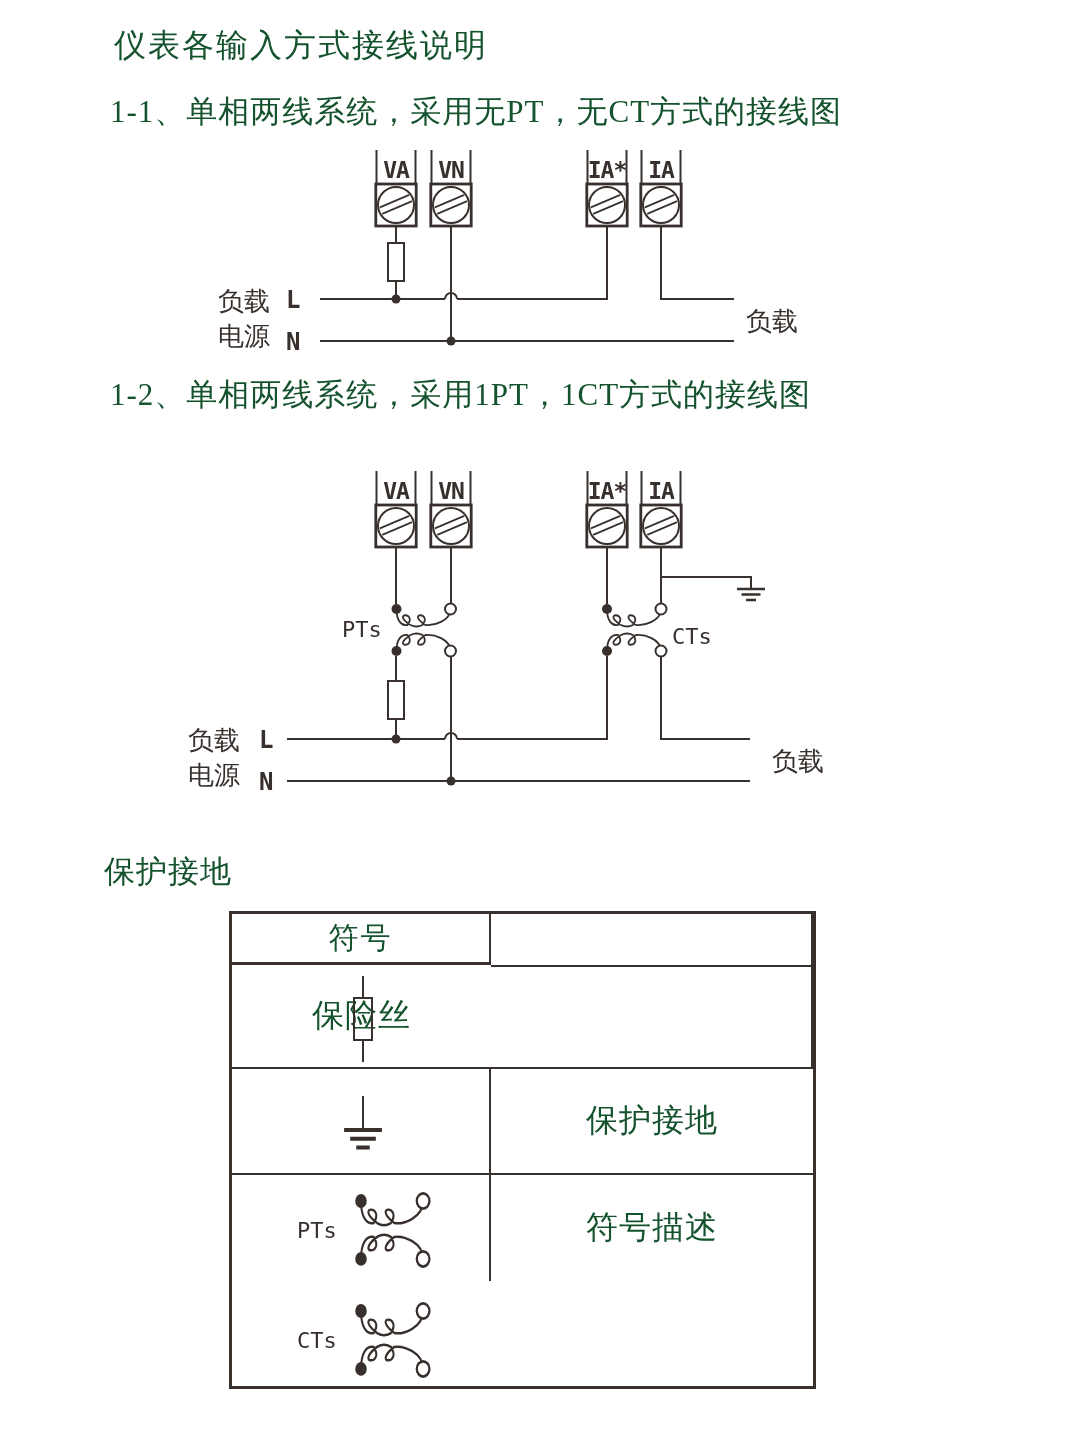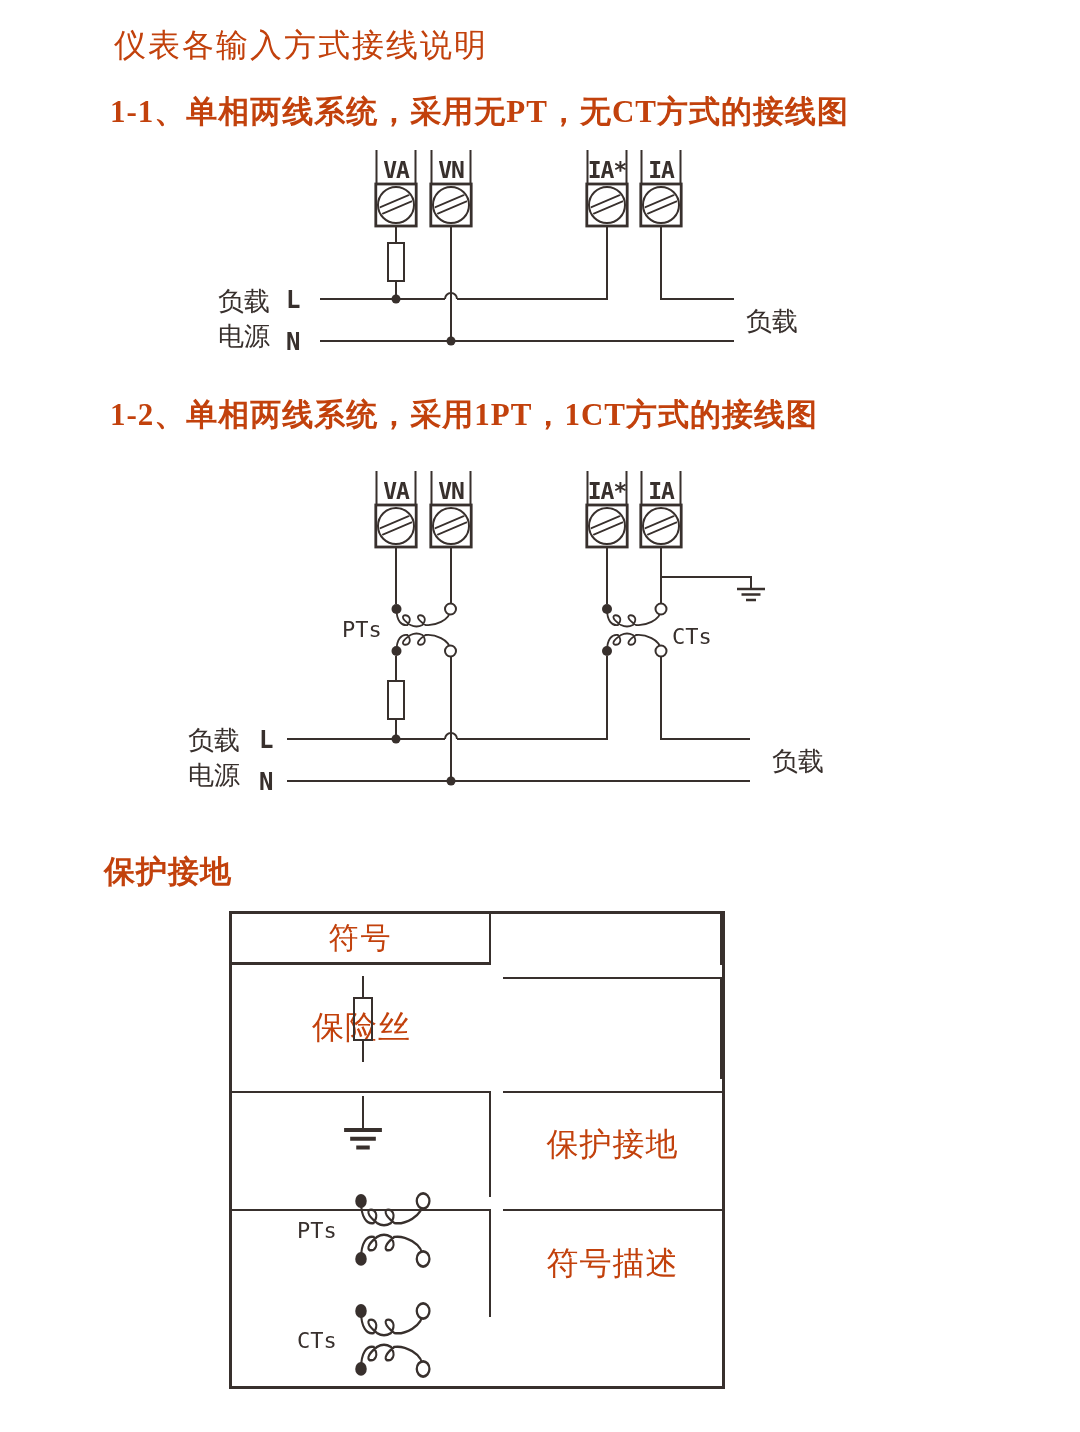--- a/index.html
+++ b/index.html
@@ -1,45 +1,44 @@
 <!DOCTYPE html>
 <html><head>
 <meta charset="utf-8">
 <style>
   html,body{margin:0;padding:0;background:#ffffff;}
   .page{
     position:relative;
     width:1080px;height:1432px;
     background:#ffffff;
     font-family:"Liberation Serif","DejaVu Serif",serif;
-    color:#c2410c;
+    color:#14532d;
     overflow:hidden;
   }
   .abs{position:absolute;}
   .title{
     left:114px;top:24px;
     font-size:32px;letter-spacing:2px;font-weight:500;
     white-space:nowrap;
   }
   .section-heading{
-    font-size:31px;letter-spacing:1px;font-weight:700;
+    font-size:31px;letter-spacing:1px;font-weight:400;
     white-space:nowrap;
   }
   .h11{left:110px;top:91px;}
-  .h12{left:110px;top:394px;}
+  .h12{left:110px;top:374px;}
   .hsym{left:104px;top:851px;}
 
   
   .symtable{
-    left:229px;top:911px;width:496px;height:478px;
+    left:229px;top:911px;width:587px;height:478px;
     border:3px solid #38302d;box-sizing:border-box;
     display:grid;
     grid-template-columns:259px 1fr;
     grid-template-rows:51px 102px 106px 108px 1fr;
-    gap:12px;
   }
   .symtable .cell{
     display:flex;align-items:center;justify-content:center;
     box-sizing:border-box;
   }
   .symtable .c-left{border-right:2px solid #38302d;}
   .symtable .r-head{border-bottom:3px solid #38302d;font-size:30px;}
   .symtable .r-line{border-top:2px solid #38302d;}
   .symtable .r1{border-top:none;}
   .desc{font-size:32px;letter-spacing:1px;}

